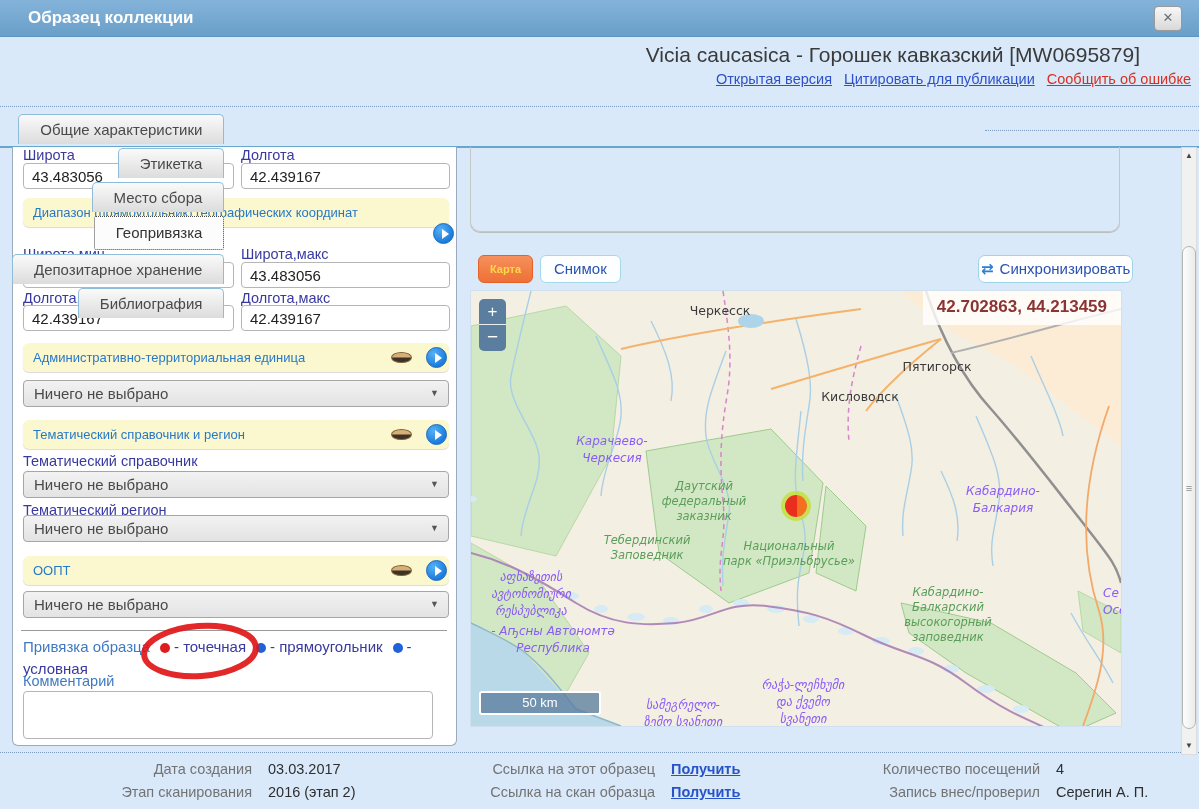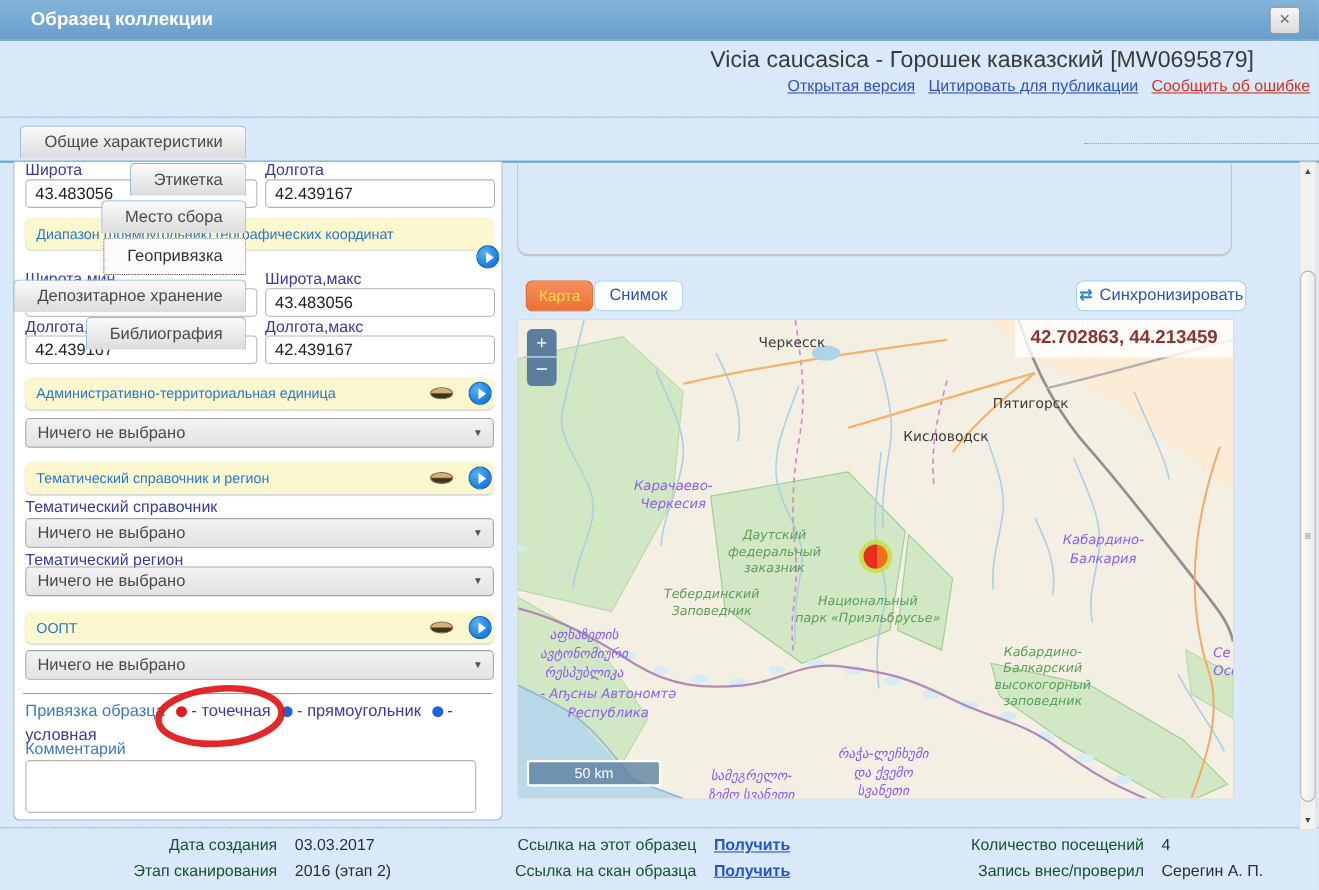--- a/index.html
+++ b/index.html
@@ -61,21 +61,21 @@
   .commentlabel{position:absolute;left:10px;top:526px;font-size:14.5px;color:#4079c0;}
   .commentbox{position:absolute;left:10px;top:544px;width:404px;height:42px;background:#fff;
     border:1px solid #b5b5b5;border-radius:4px;resize:none;font-family:"Liberation Sans",sans-serif;}
   .annot{position:absolute;left:126px;top:474px;width:122px;height:60px;z-index:5;pointer-events:none;}
 
   
   .emptybox{position:absolute;left:470px;top:147px;width:648px;height:84px;
     border:1px solid #c6c6c6;border-top:none;border-radius:0 0 10px 10px;box-shadow:0 1px 0 #bdbdbd;}
   .btn-karta{position:absolute;left:478px;top:255px;height:26px;line-height:26px;padding:0 11px;
     background:linear-gradient(#f6905c,#ee7036);border:1px solid #e2622a;border-radius:6px;
-    color:#ffd84a;font-weight:normal;font-size:14px;cursor:pointer;}
+    color:#ffd84a;font-weight:bold;font-size:11px;cursor:pointer;}
   .btn-snimok{position:absolute;left:540px;top:255px;height:26px;line-height:26px;padding:0 13px;
     background:#fdfeff;border:1.5px solid #a5d9e8;border-radius:6px;color:#2a52b0;font-size:15px;cursor:pointer;}
   .btn-sync{position:absolute;left:978px;top:255px;height:26px;line-height:26px;padding:0 2px;
     background:#fff;border:1.5px solid #9fd4e6;border-radius:7px;color:#2a52b0;font-size:15px;cursor:pointer;}
   .btn-sync .syncico{color:#2b7fd4;font-weight:bold;margin-right:6px;}
 
   
   .map{position:absolute;left:470px;top:290px;width:650px;height:435px;background:#f3efe3;
     overflow:hidden;border:1px solid #cfe0ee;cursor:grab;}
   .map svg{position:absolute;left:0;top:0;}
@@ -92,21 +92,21 @@
   .zoomctrl .zi{display:block;height:25px;line-height:25px;font-size:17px;border-bottom:1px solid #e8eef4;}
   .zoomctrl .zo{display:block;height:26px;line-height:24px;font-size:19px;}
   .scalebar{position:absolute;left:8px;top:400px;width:118px;height:20px;background:rgba(91,126,157,.78);
     border:2px solid #fff;border-radius:3px;color:#fff;font-size:13px;text-align:center;line-height:20px;z-index:3;}
   .marker{position:absolute;left:325px;top:215px;width:22px;height:22px;border-radius:50%;z-index:2;
     transform:translate(-50%,-50%);background:linear-gradient(90deg,#ea2e1e 55%,#f2701e 55%);
     box-shadow:0 0 0 4px rgba(195,225,60,.85);}
 
   
   .fgrid{position:absolute;display:grid;column-gap:16px;row-gap:7px;font-size:14.5px;}
-  .fgrid .fl{color:#14532d;text-align:right;}
+  .fgrid .fl{color:#737373;text-align:right;}
   .fgrid .fv{color:#2e2e2e;}
   .fgrid a{color:#2753c8;text-decoration:underline;font-weight:bold;cursor:pointer;}
 
   
   .sbar{position:absolute;left:1181px;top:147px;width:16px;height:608px;background:#f1f1f1;
     border:1px solid #dcdcdc;box-sizing:border-box;}
   .sarrow{position:absolute;left:0;width:100%;height:16px;text-align:center;font-size:8px;color:#444;
     line-height:16px;cursor:pointer;}
   .sthumb{position:absolute;left:0px;top:98px;width:14px;height:483px;background:linear-gradient(90deg,#fdfdfd,#ebebeb);
     border:1px solid #b5b5b5;border-radius:7px;box-sizing:border-box;cursor:pointer;}
@@ -297,21 +297,21 @@
   </div>
 
   <div class="dotline" style="top:752px;"></div>
 
   <div class="fgrid" style="left:40px;top:761px;grid-template-columns:212px auto;">
     <span class="fl">Дата создания</span>
     <span class="fv">03.03.2017</span>
     <span class="fl">Этап сканирования</span>
     <span class="fv">2016 (этап 2)</span>
   </div>
-  <div class="fgrid" style="left:433px;top:761px;grid-template-columns:200px auto;">
+  <div class="fgrid" style="left:455px;top:761px;grid-template-columns:200px auto;">
     <span class="fl">Ссылка на этот образец</span>
     <a>Получить</a>
     <span class="fl">Ссылка на скан образца</span>
     <a>Получить</a>
   </div>
   <div class="fgrid" style="left:855px;top:761px;grid-template-columns:185px auto;">
     <span class="fl">Количество посещений</span>
     <span class="fv">4</span>
     <span class="fl">Запись внес/проверил</span>
     <span class="fv">Серегин А. П.</span>

